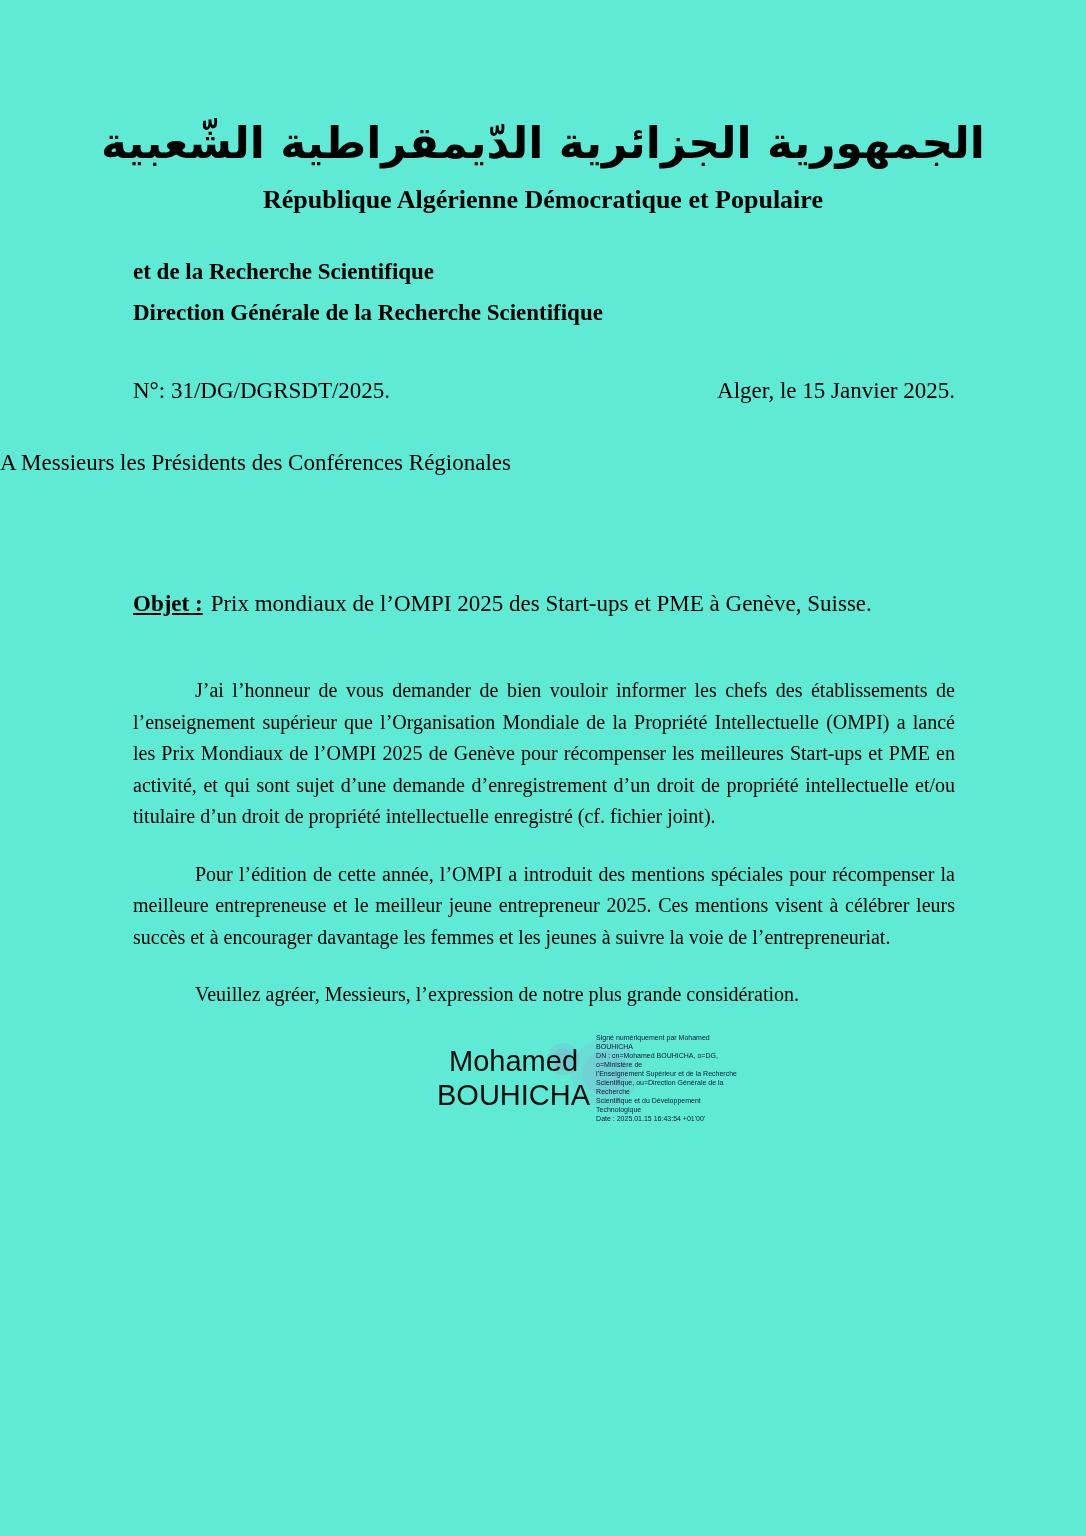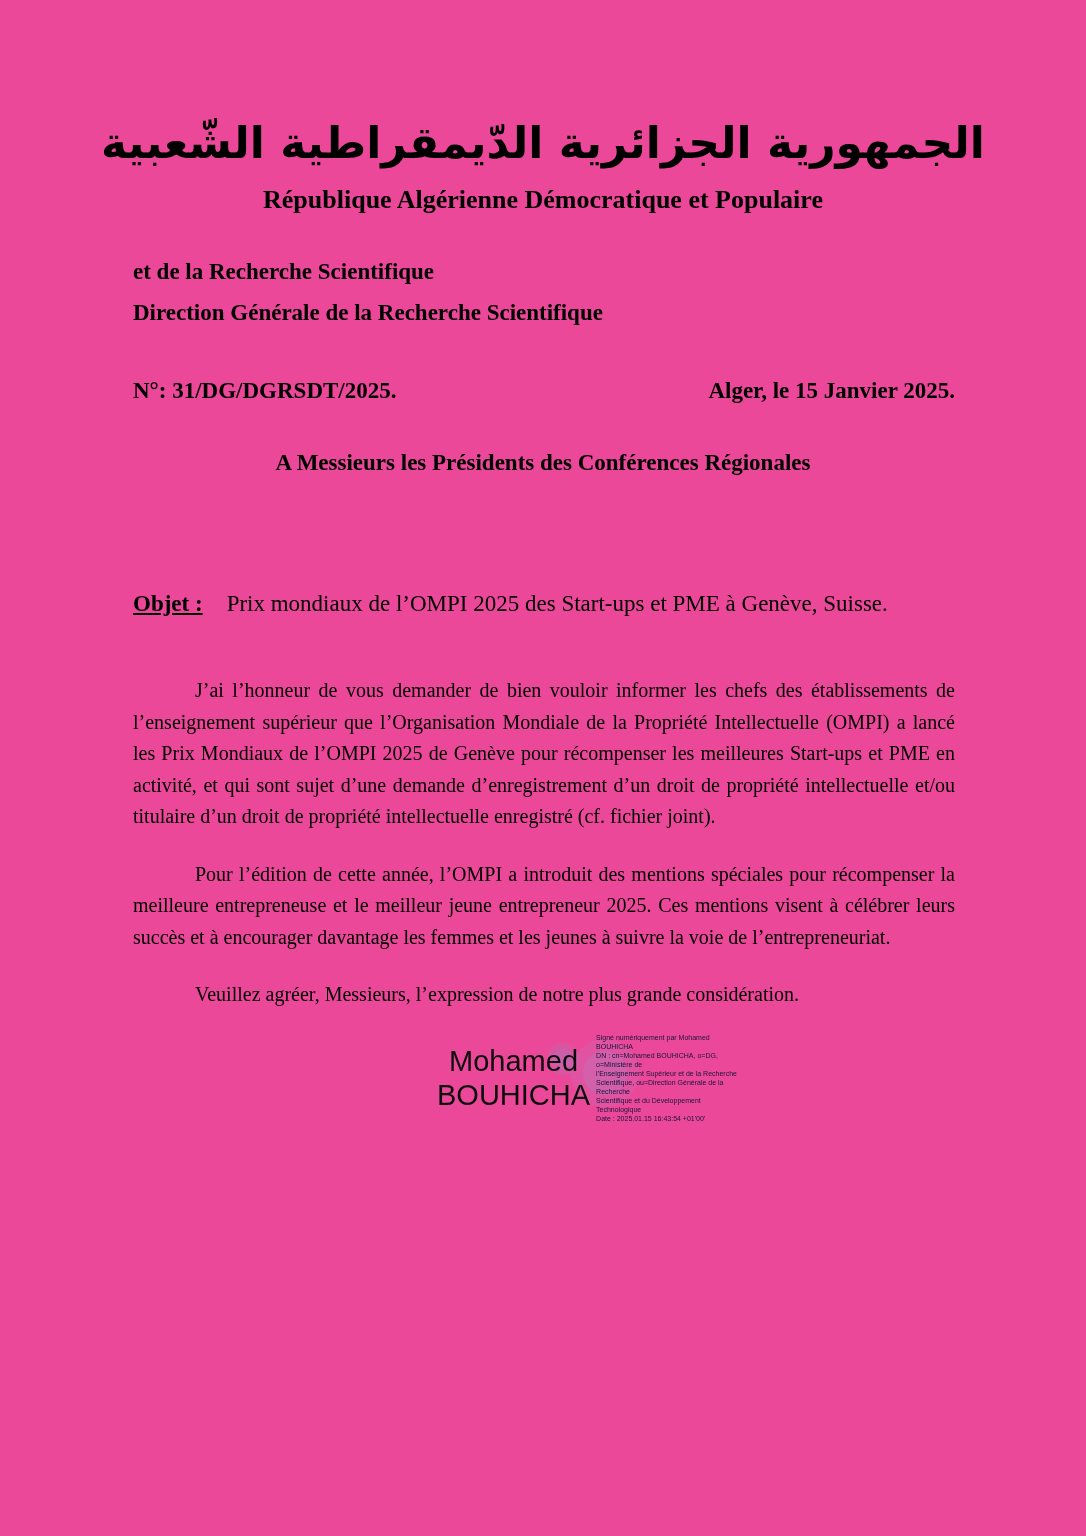--- a/index.html
+++ b/index.html
@@ -2,21 +2,21 @@
 <html lang="fr"><head>
 <meta charset="utf-8">
 <style>
   * { margin: 0; padding: 0; box-sizing: border-box; }
   html, body { background: #ffffff; }
   .page {
     position: relative;
     width: 1086px;
     height: 1536px;
     margin: 0 auto;
-    background: #ec4899;
+    background: #5eead4;
     color: #000000;
     font-family: "Liberation Serif", "DejaVu Serif", serif;
     overflow: hidden;
   }
   .header { text-align: center; padding-top: 100px; }
   .arabic-title {
     font-family: "DejaVu Sans", sans-serif;
     font-weight: 700;
     font-size: 44px;
     line-height: 85px;
@@ -33,40 +33,40 @@
     margin: 42px 131px 0 133px;
     font-weight: 700;
     font-size: 23px;
     line-height: 30px;
   }
   .sender .group2 { margin-top: 11px; }
   .ref-row {
     display: flex;
     justify-content: space-between;
     margin: 50px 131px 0 133px;
-    font-weight: 700;
+    font-weight: 400;
     font-size: 23px;
     line-height: 26px;
   }
   .addressee {
     margin-top: 46px;
-    text-align: center;
-    font-weight: 700;
+    text-align: left;
+    font-weight: 400;
     font-size: 23px;
     line-height: 26px;
   }
   .subject {
     margin: 112px 131px 0 133px;
     font-size: 23px;
     line-height: 32px;
   }
   .subject .subject-label {
     font-weight: 700;
     text-decoration: underline;
-    margin-right: 24px;
+    margin-right: 8px;
   }
   .body-text {
     margin: 0 131px 0 133px;
     font-size: 20px;
     line-height: 31.5px;
     text-align: justify;
   }
   .body-text p {
     text-indent: 62px;
     margin-bottom: 26px;

